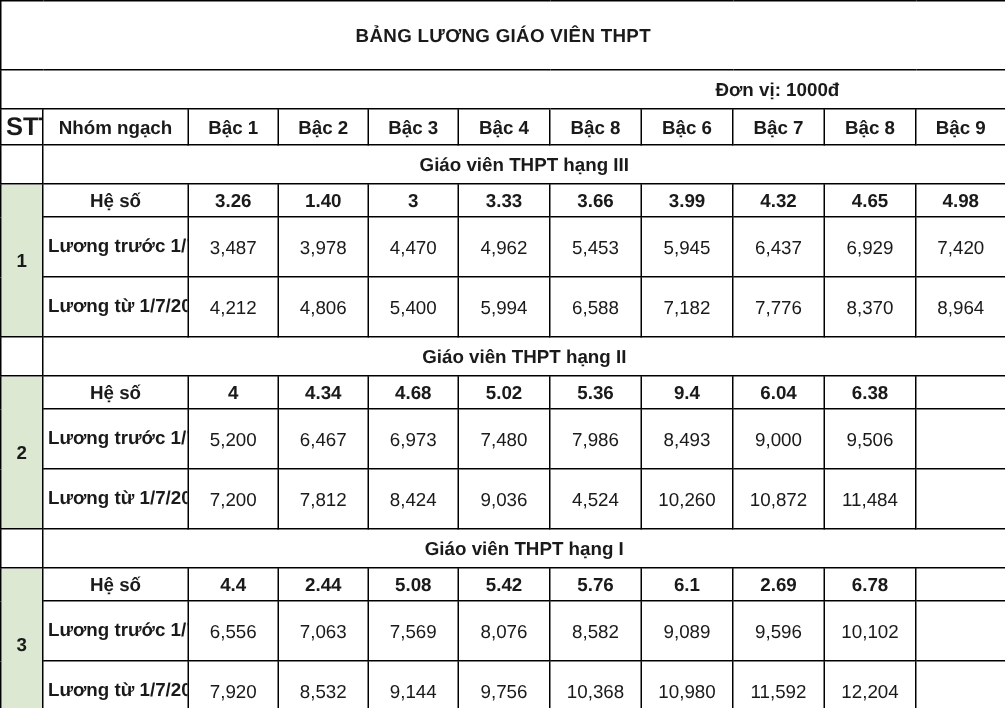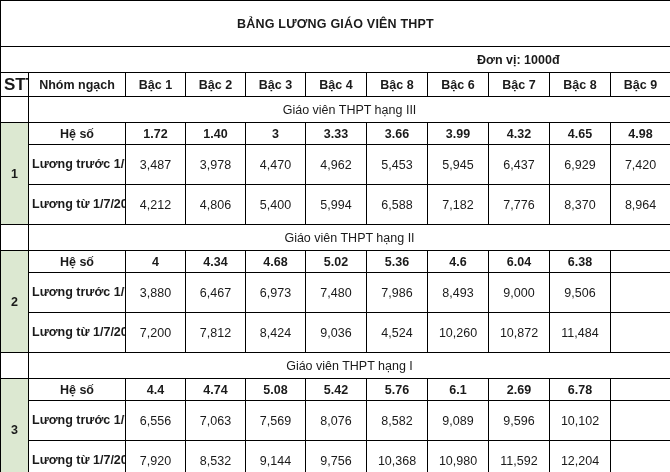--- a/index.html
+++ b/index.html
@@ -67,21 +67,21 @@
     font-weight: bold;
     font-size: 13px;
     color: #111111;
   }
   .colhead td.stt-head { font-size: 17px; }
 
   
   .section-title-cell {
     height: 26px;
     font-size: 15px;
-    font-weight: normal;
+    font-weight: bold;
     color: #e03a1e;
     background: #ffffff;
   }
 
   
   .heso-row td {
     height: 22px;
     background: #dce8d1;
     font-weight: bold;
     font-size: 12.5px;
@@ -151,21 +151,21 @@
         <td>Bậc 9</td>
       </tr>
 
       <tr>
         <td class="empty-cell"></td>
         <td class="section-title-cell" colspan="10">Giáo viên THPT hạng III</td>
       </tr>
       <tr class="heso-row">
         <td class="empty-cell stt-cell" rowspan="3">1</td>
         <td>Hệ số</td>
-        <td>1.72</td>
+        <td>3.26</td>
         <td>1.40</td>
         <td>3</td>
         <td>3.33</td>
         <td>3.66</td>
         <td>3.99</td>
         <td>4.32</td>
         <td>4.65</td>
         <td>4.98</td>
       </tr>
       <tr class="data-row">
@@ -198,28 +198,28 @@
         <td class="section-title-cell" colspan="10">Giáo viên THPT hạng II</td>
       </tr>
       <tr class="heso-row">
         <td class="empty-cell stt-cell" rowspan="3">2</td>
         <td>Hệ số</td>
         <td>4</td>
         <td>4.34</td>
         <td>4.68</td>
         <td>5.02</td>
         <td>5.36</td>
-        <td>4.6</td>
+        <td>9.4</td>
         <td>6.04</td>
         <td>6.38</td>
         <td></td>
       </tr>
       <tr class="data-row">
         <td class="rowlabel">Lương trước 1/7/2023</td>
-        <td class="num">3,880</td>
+        <td class="num">5,200</td>
         <td class="num">6,467</td>
         <td class="num">6,973</td>
         <td class="num">7,480</td>
         <td class="num">7,986</td>
         <td class="num">8,493</td>
         <td class="num">9,000</td>
         <td class="num">9,506</td>
         <td class="num empty-cell"></td>
       </tr>
       <tr class="data-row">
@@ -236,21 +236,21 @@
       </tr>
 
       <tr>
         <td class="empty-cell"></td>
         <td class="section-title-cell" colspan="10">Giáo viên THPT hạng I</td>
       </tr>
       <tr class="heso-row">
         <td class="empty-cell stt-cell" rowspan="3">3</td>
         <td>Hệ số</td>
         <td>4.4</td>
-        <td>4.74</td>
+        <td>2.44</td>
         <td>5.08</td>
         <td>5.42</td>
         <td>5.76</td>
         <td>6.1</td>
         <td>2.69</td>
         <td>6.78</td>
         <td></td>
       </tr>
       <tr class="data-row">
         <td class="rowlabel">Lương trước 1/7/2023</td>

